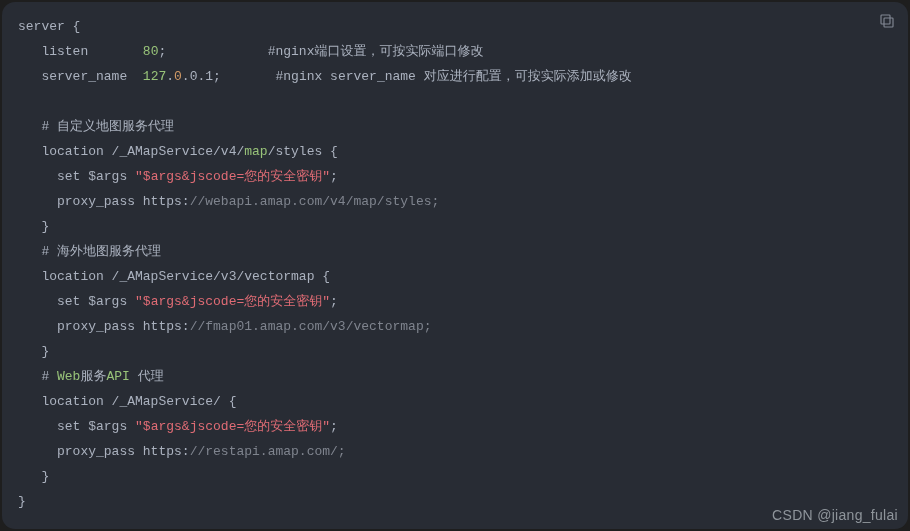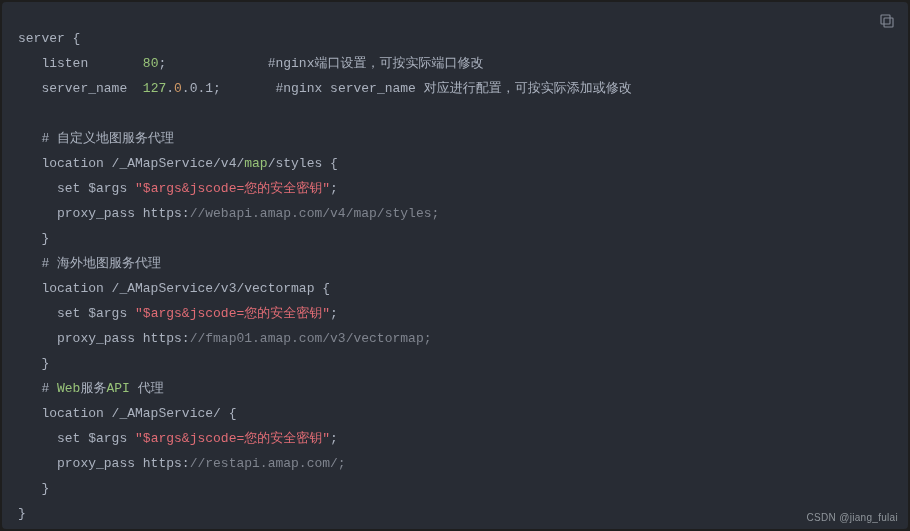--- a/index.html
+++ b/index.html
@@ -10,22 +10,22 @@
     display: flex;
     justify-content: center;
     align-items: flex-start;
     padding: 2px;
   }
   .code-block {
     position: relative;
     width: 906px;
     height: 527px;
     background: #282c34;
-    border-radius: 4px;
-    padding: 24px 16px;
+    border-radius: 13px;
+    padding: 12px 16px;
     overflow: hidden;
   }
   .copy-btn {
     position: absolute;
     top: 10px;
     right: 12px;
     width: 18px;
     height: 18px;
     cursor: pointer;
     opacity: 0.7;
@@ -41,21 +41,21 @@
   .p  { color: #abb2bf; }   
   .n  { color: #d19a66; }   
   .g  { color: #98c379; }   
   .r  { color: #e06c75; }   
   .gr { color: #7f848e; }   
   .watermark {
     position: absolute;
     right: 10px;
     bottom: 6px;
     font-family: Arial, sans-serif;
-    font-size: 10px;
+    font-size: 14px;
     color: #9aa0a6;
     opacity: 0.9;
     letter-spacing: 0.3px;
   }
 </style>
 </head>
 <body>
 
 <div class="code-block">
 

